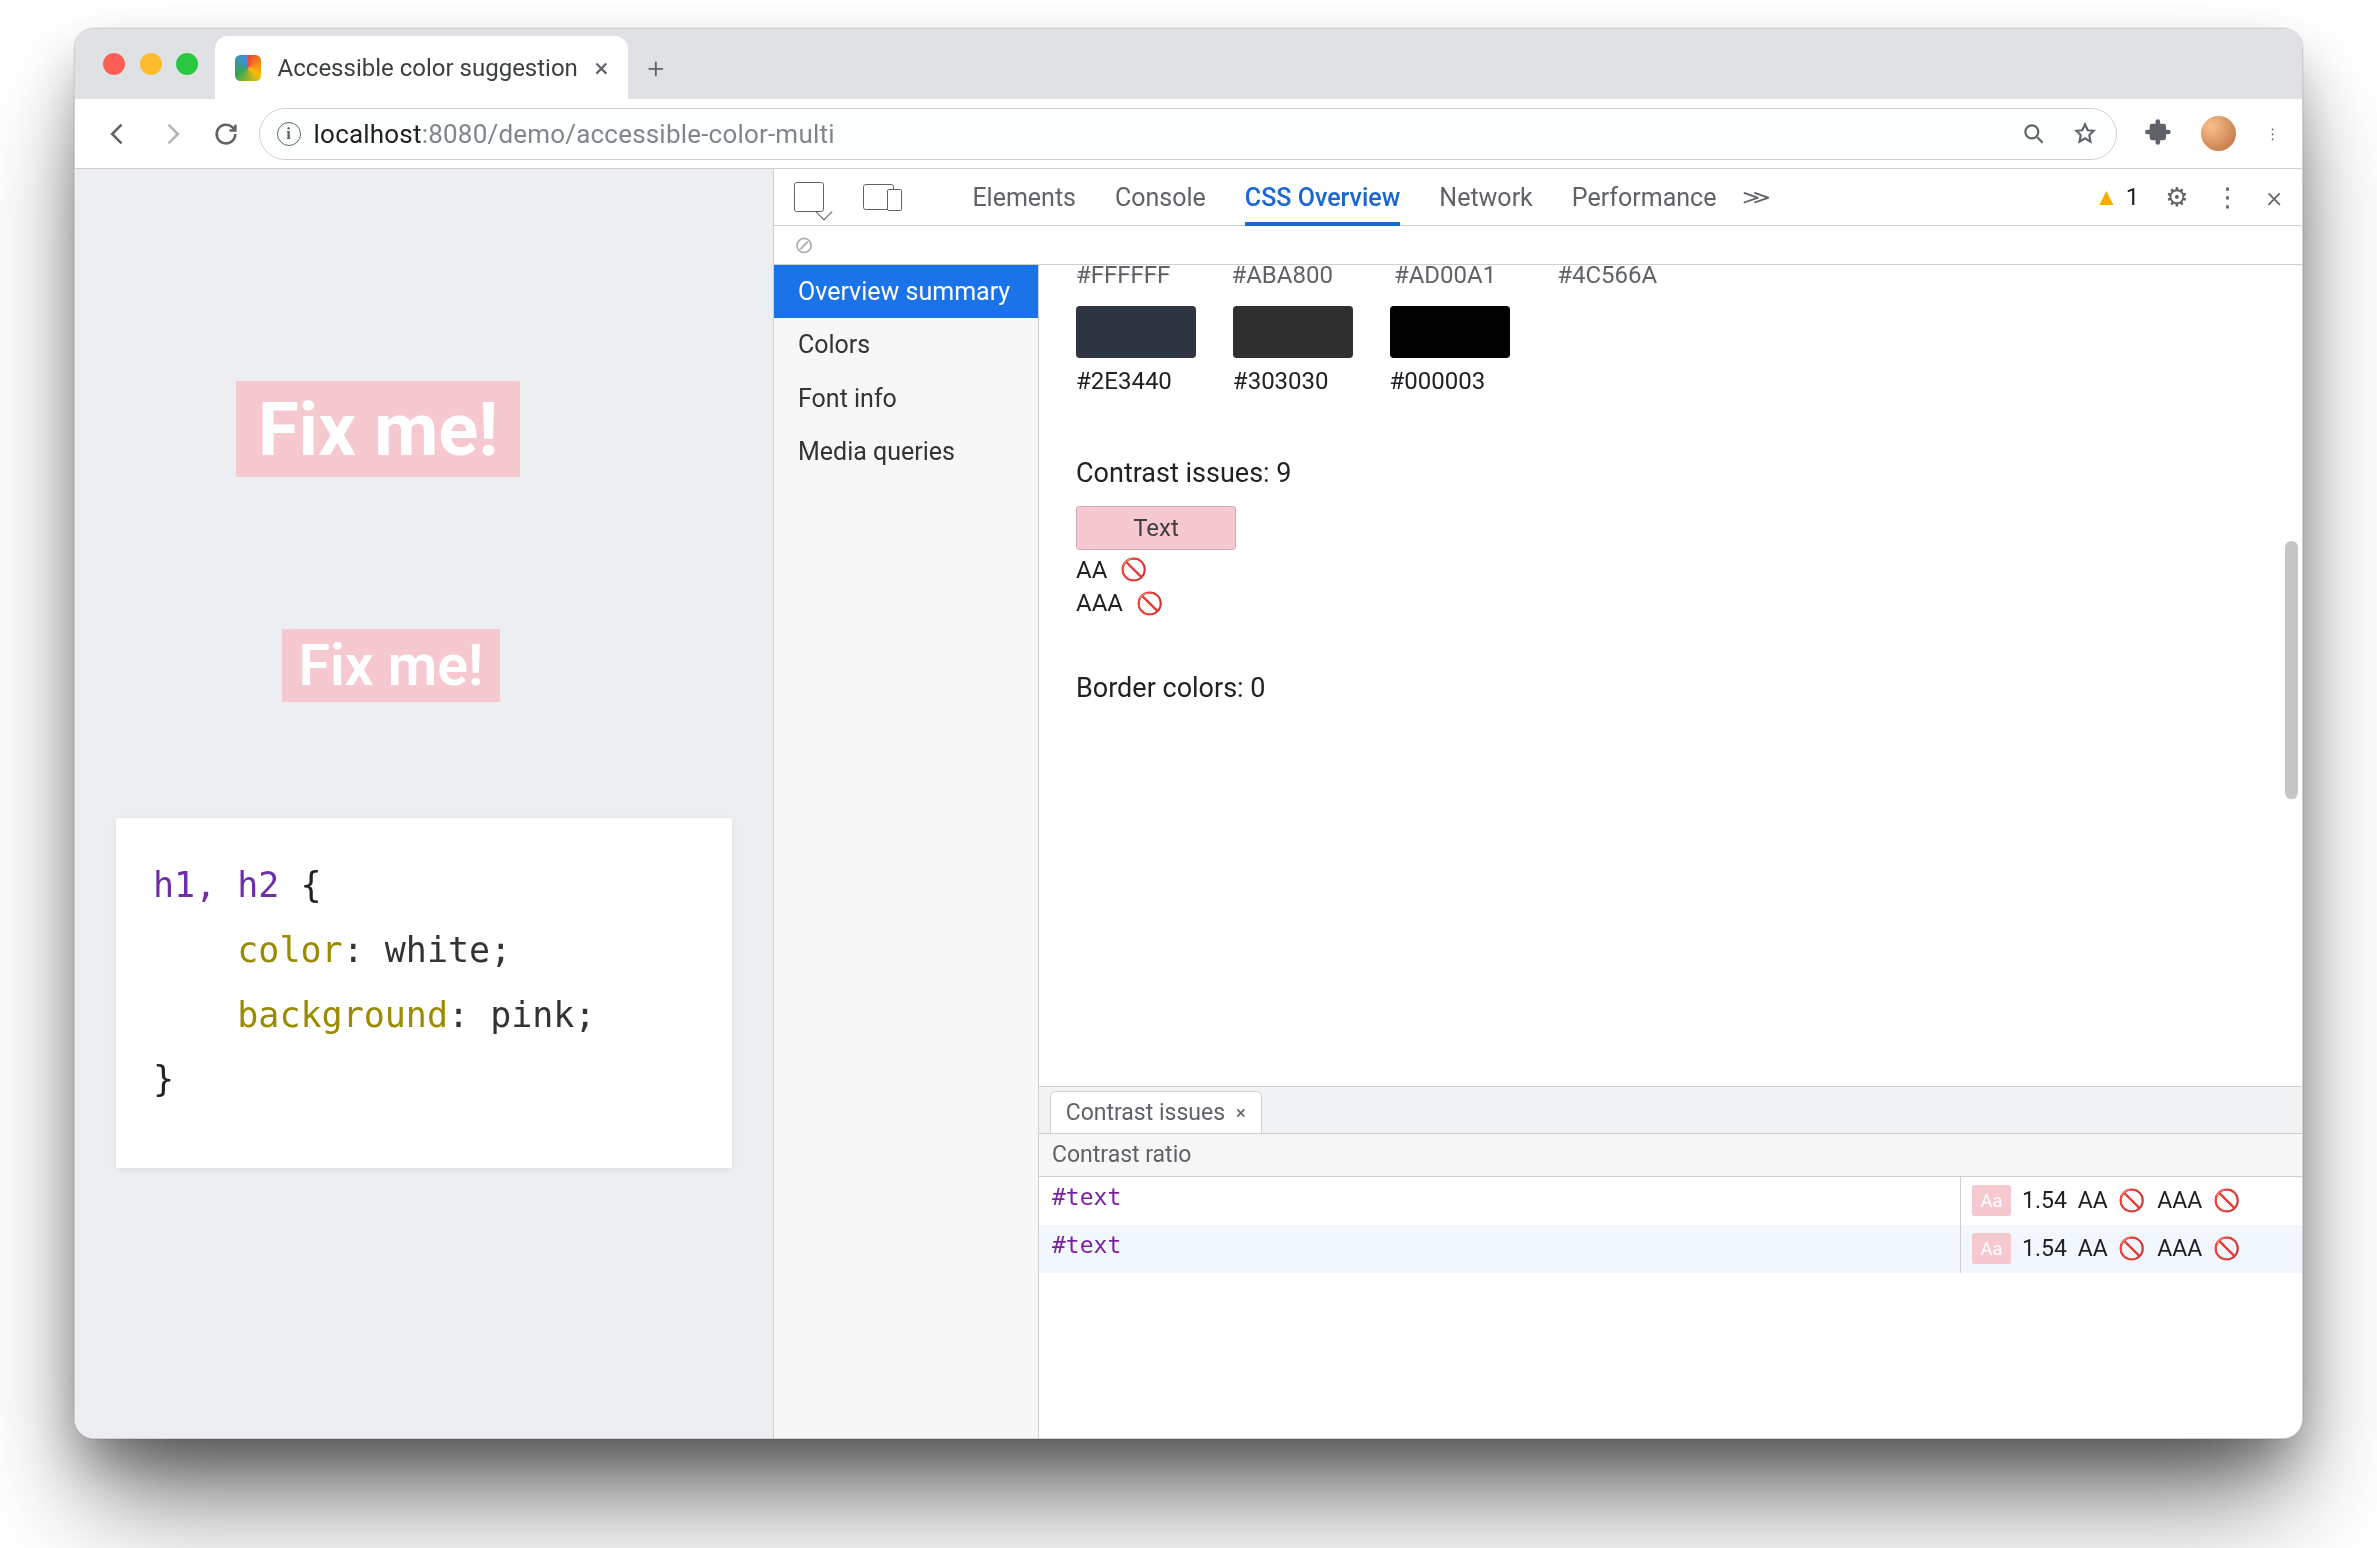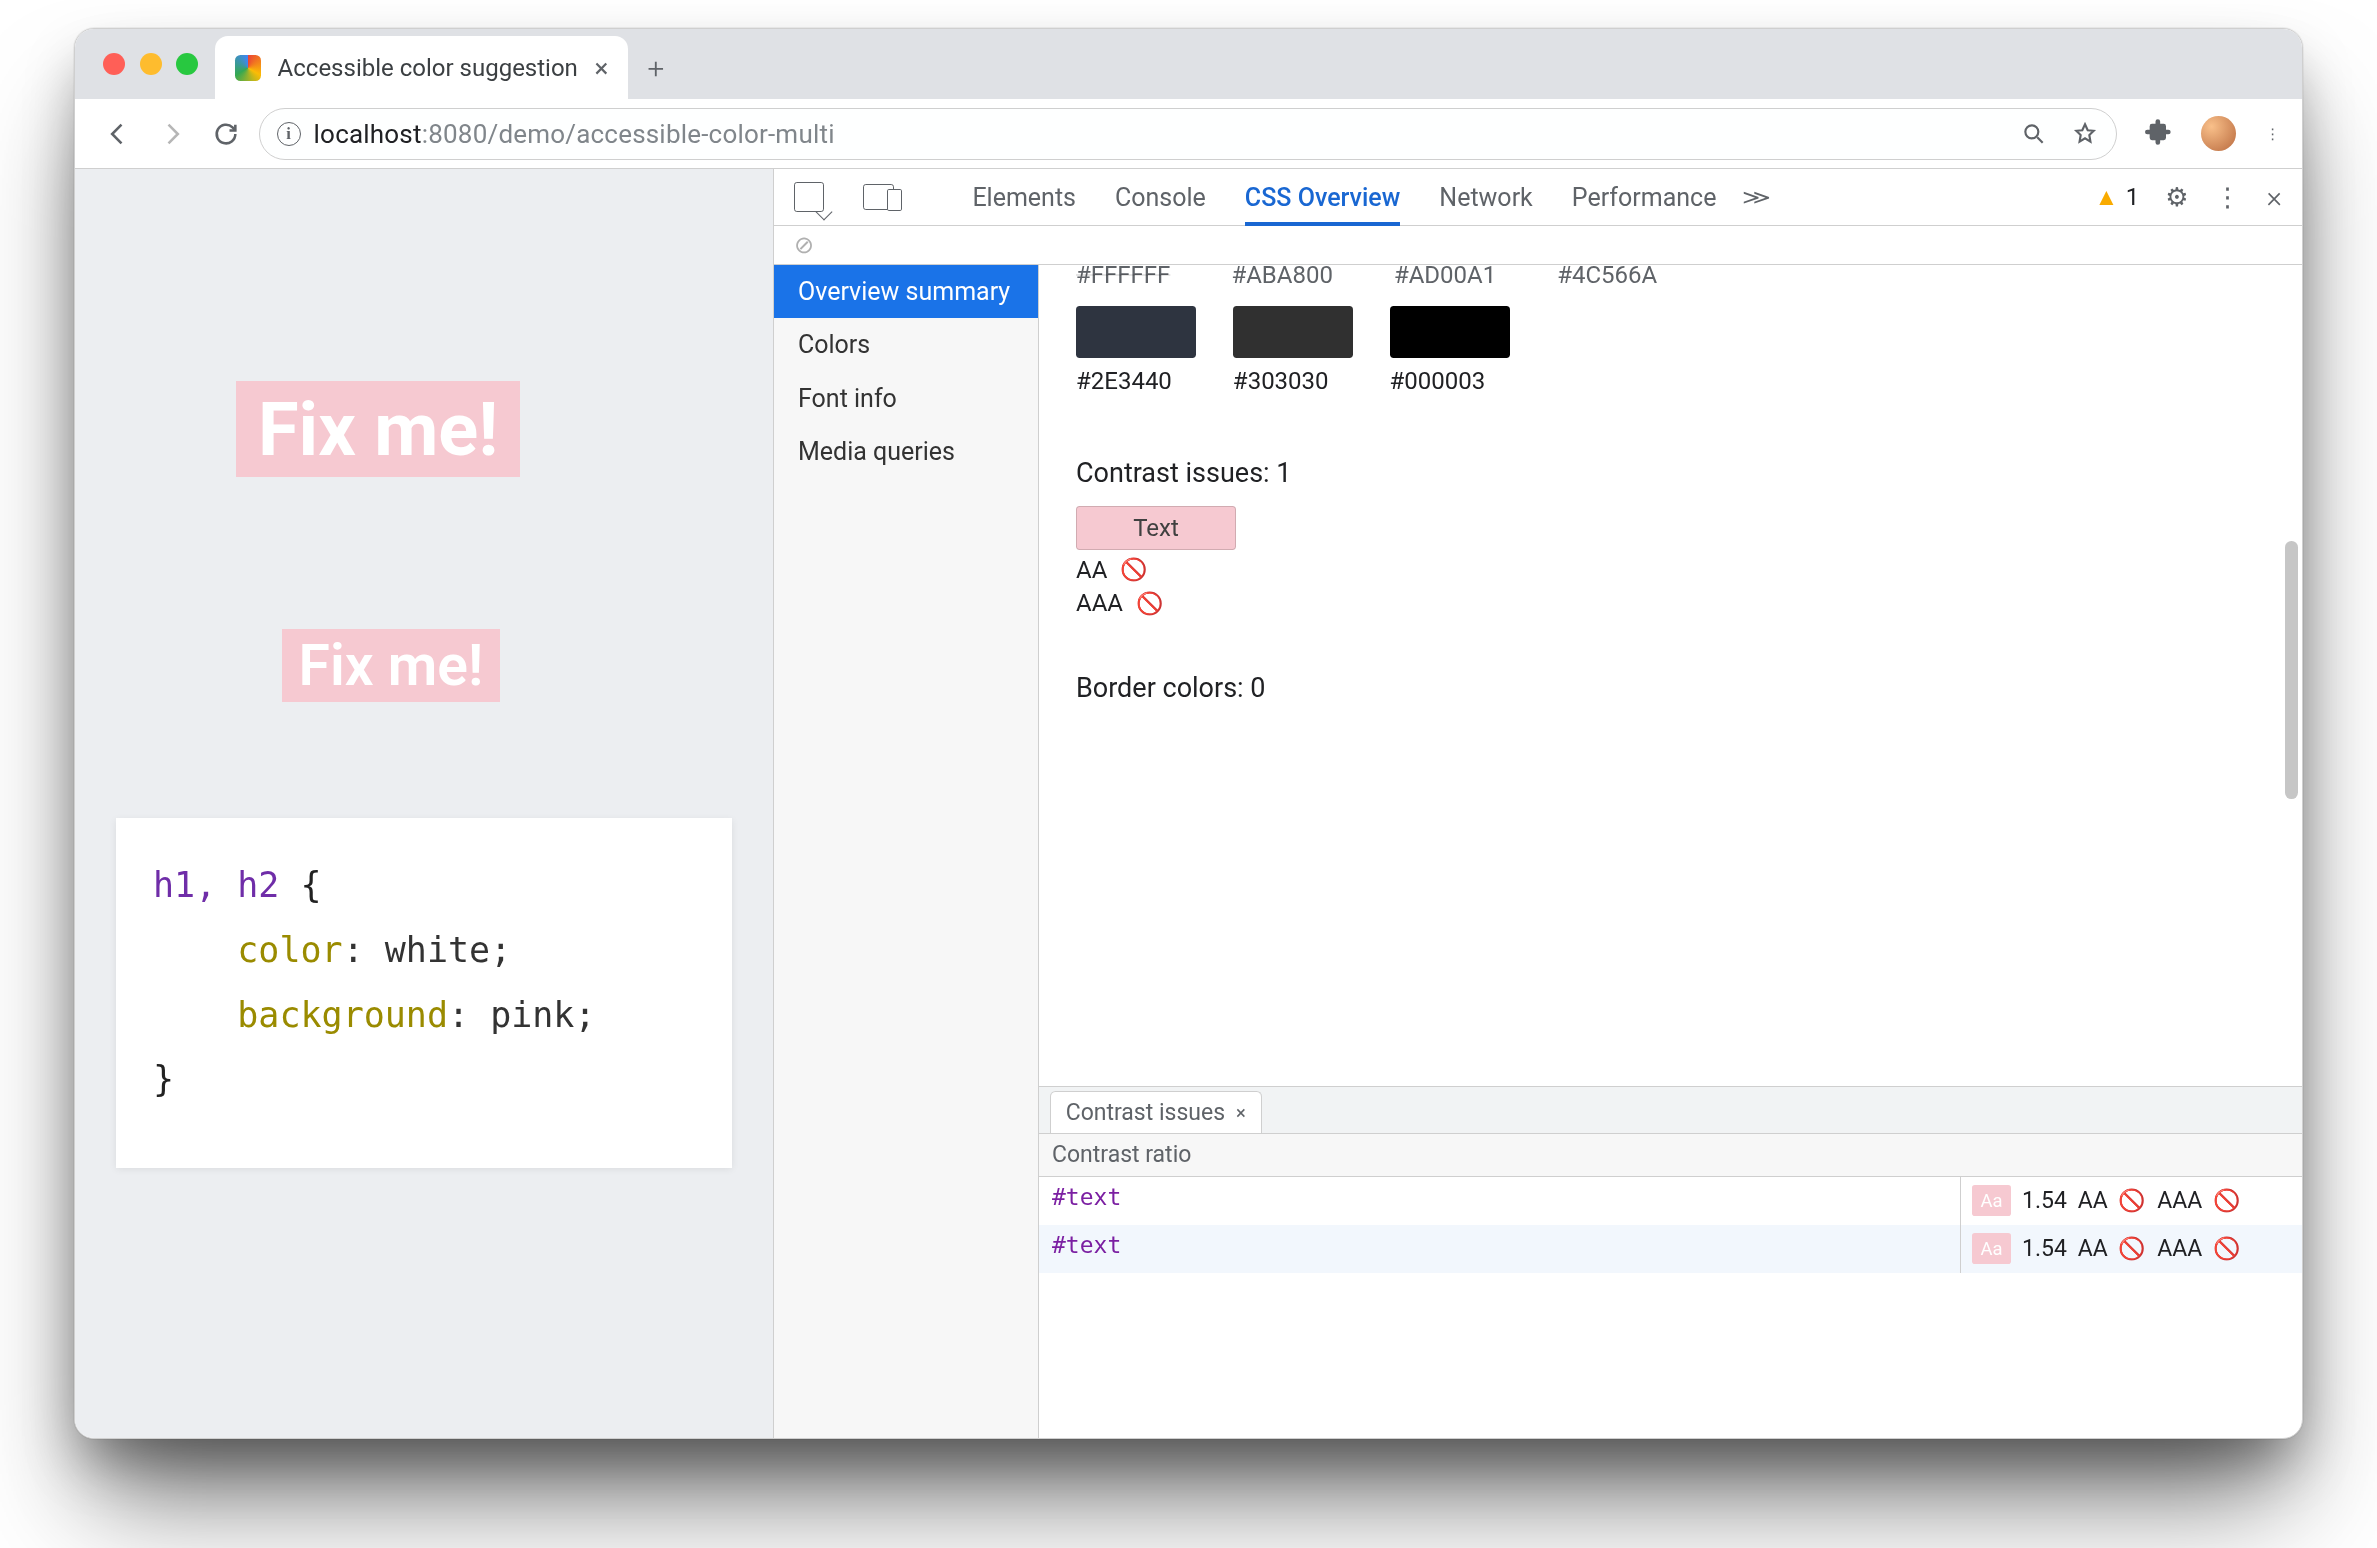--- a/index.html
+++ b/index.html
@@ -420,21 +420,21 @@
               <div class="swatch" style="background:#2E3440"></div>
               <div class="swatch" style="background:#303030"></div>
               <div class="swatch" style="background:#000000"></div>
             </div>
             <div class="hexrow">
               <span>#2E3440</span>
               <span>#303030</span>
               <span>#000003</span>
             </div>
 
-            <div class="section-label">Contrast issues: 1</div>
+            <div class="section-label">Contrast issues: 9</div>
             <div class="issuebox">Text</div>
             <div class="aarow">
                 <span>AA</span>
                 <span class="nosign">🚫</span>
               </div>
             <div class="aarow">
                 <span>AAA</span>
                 <span class="nosign">🚫</span>
               </div>
 

